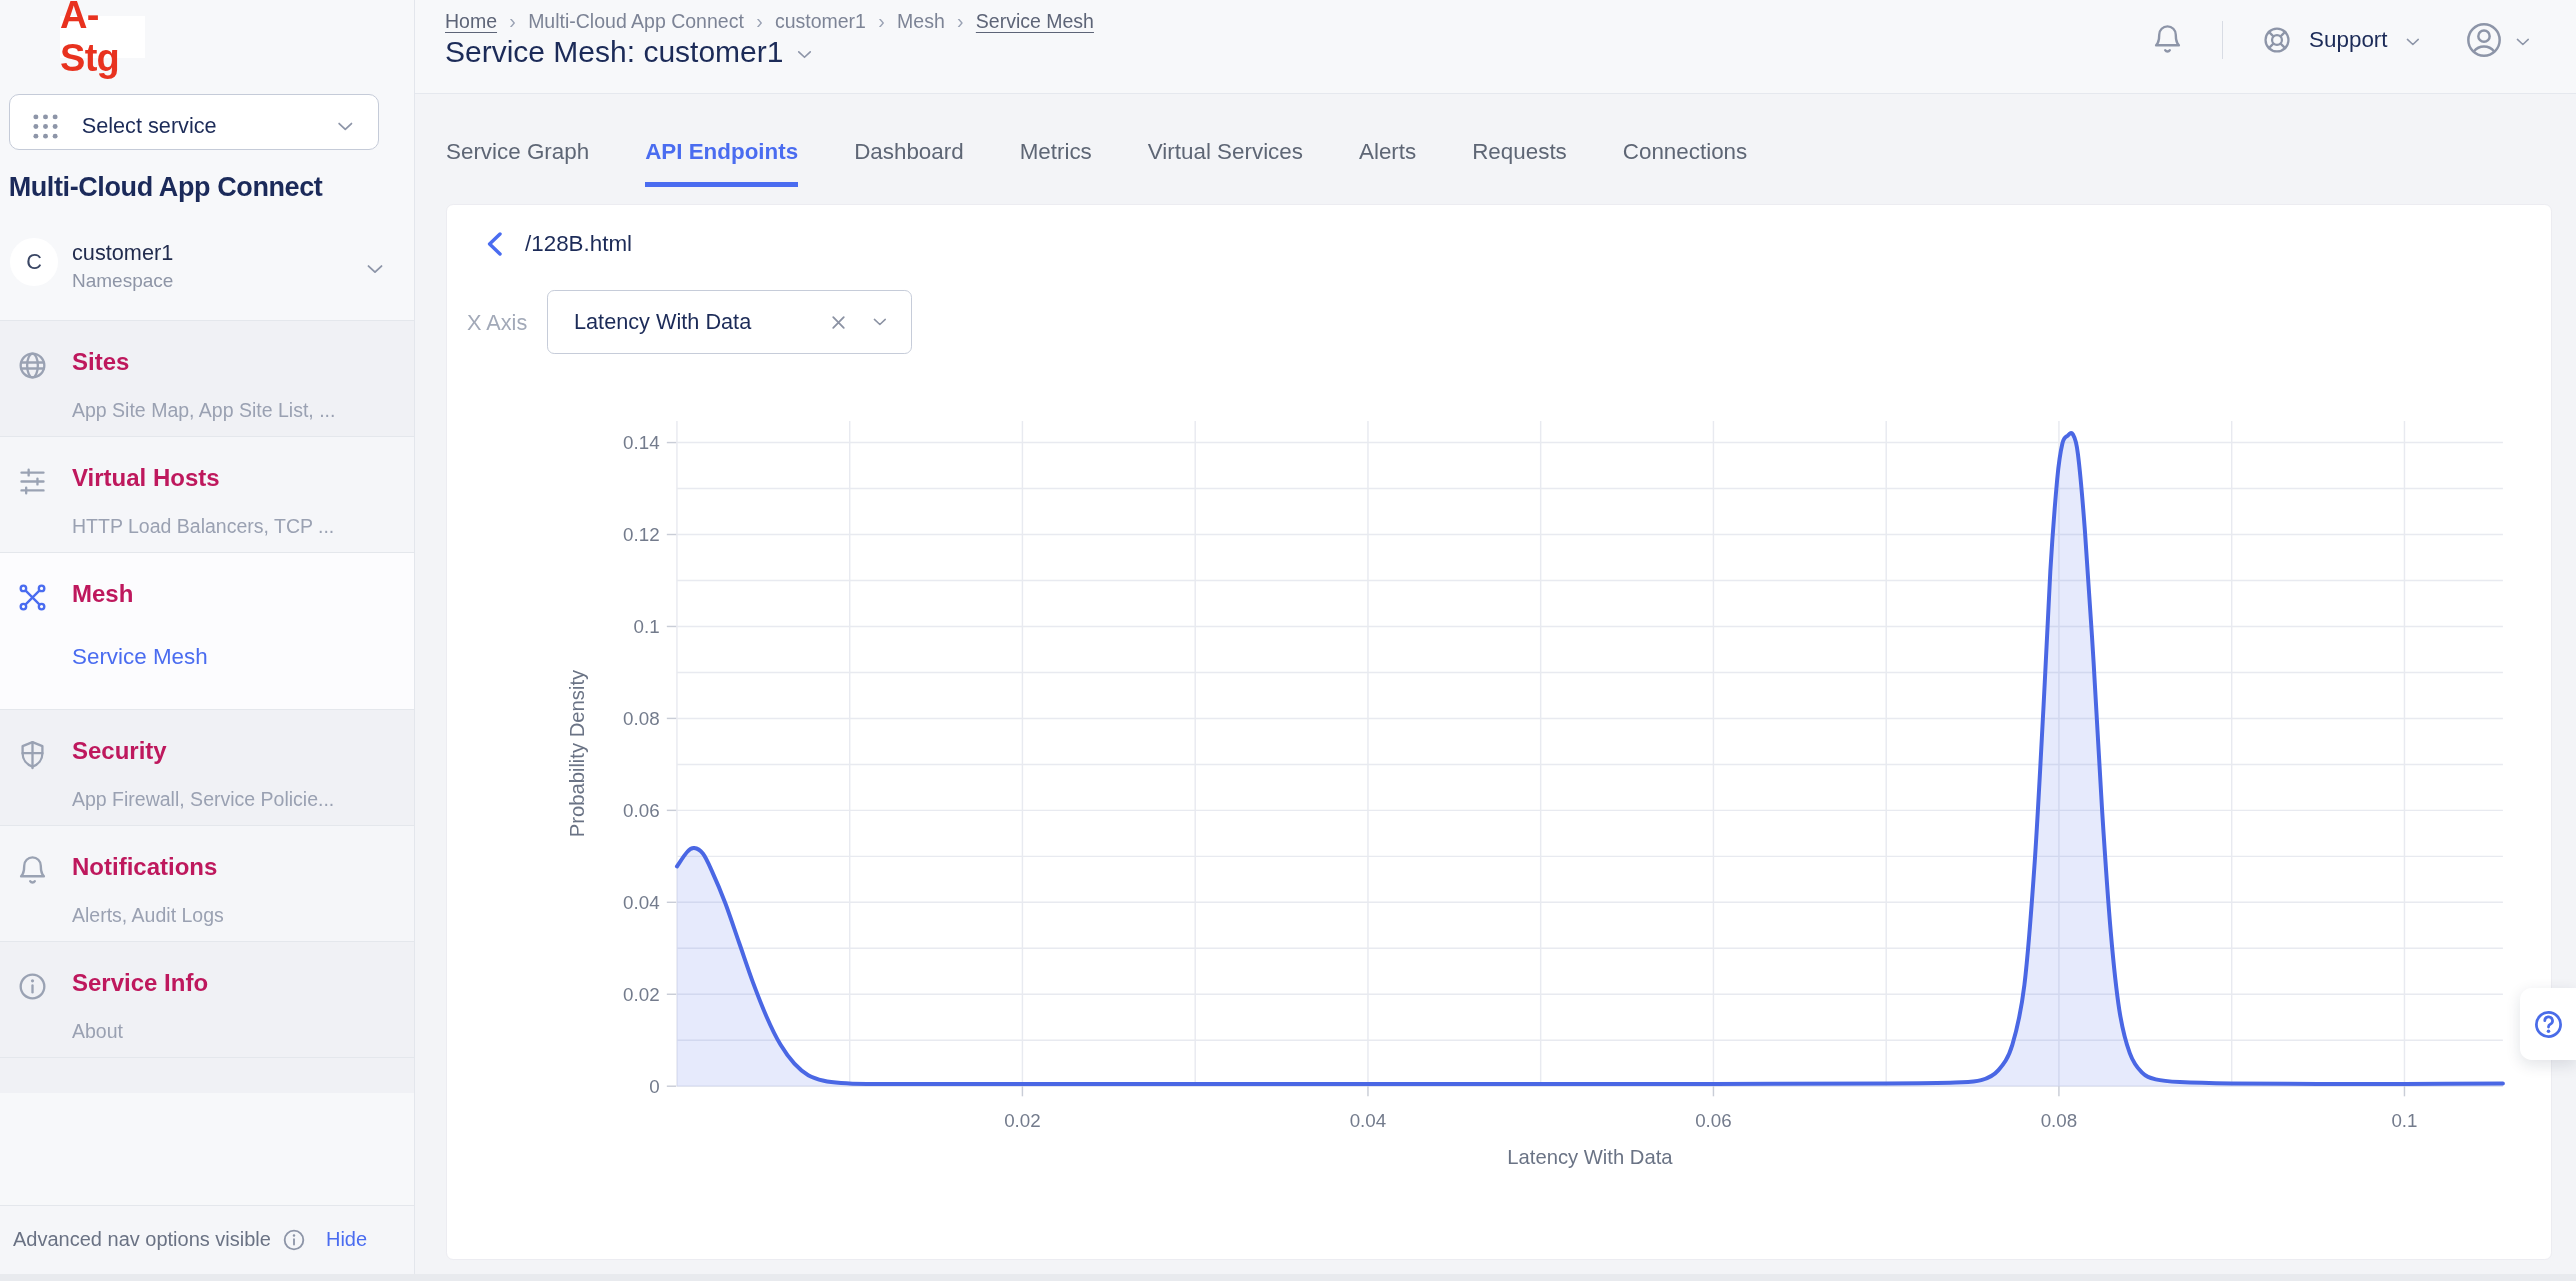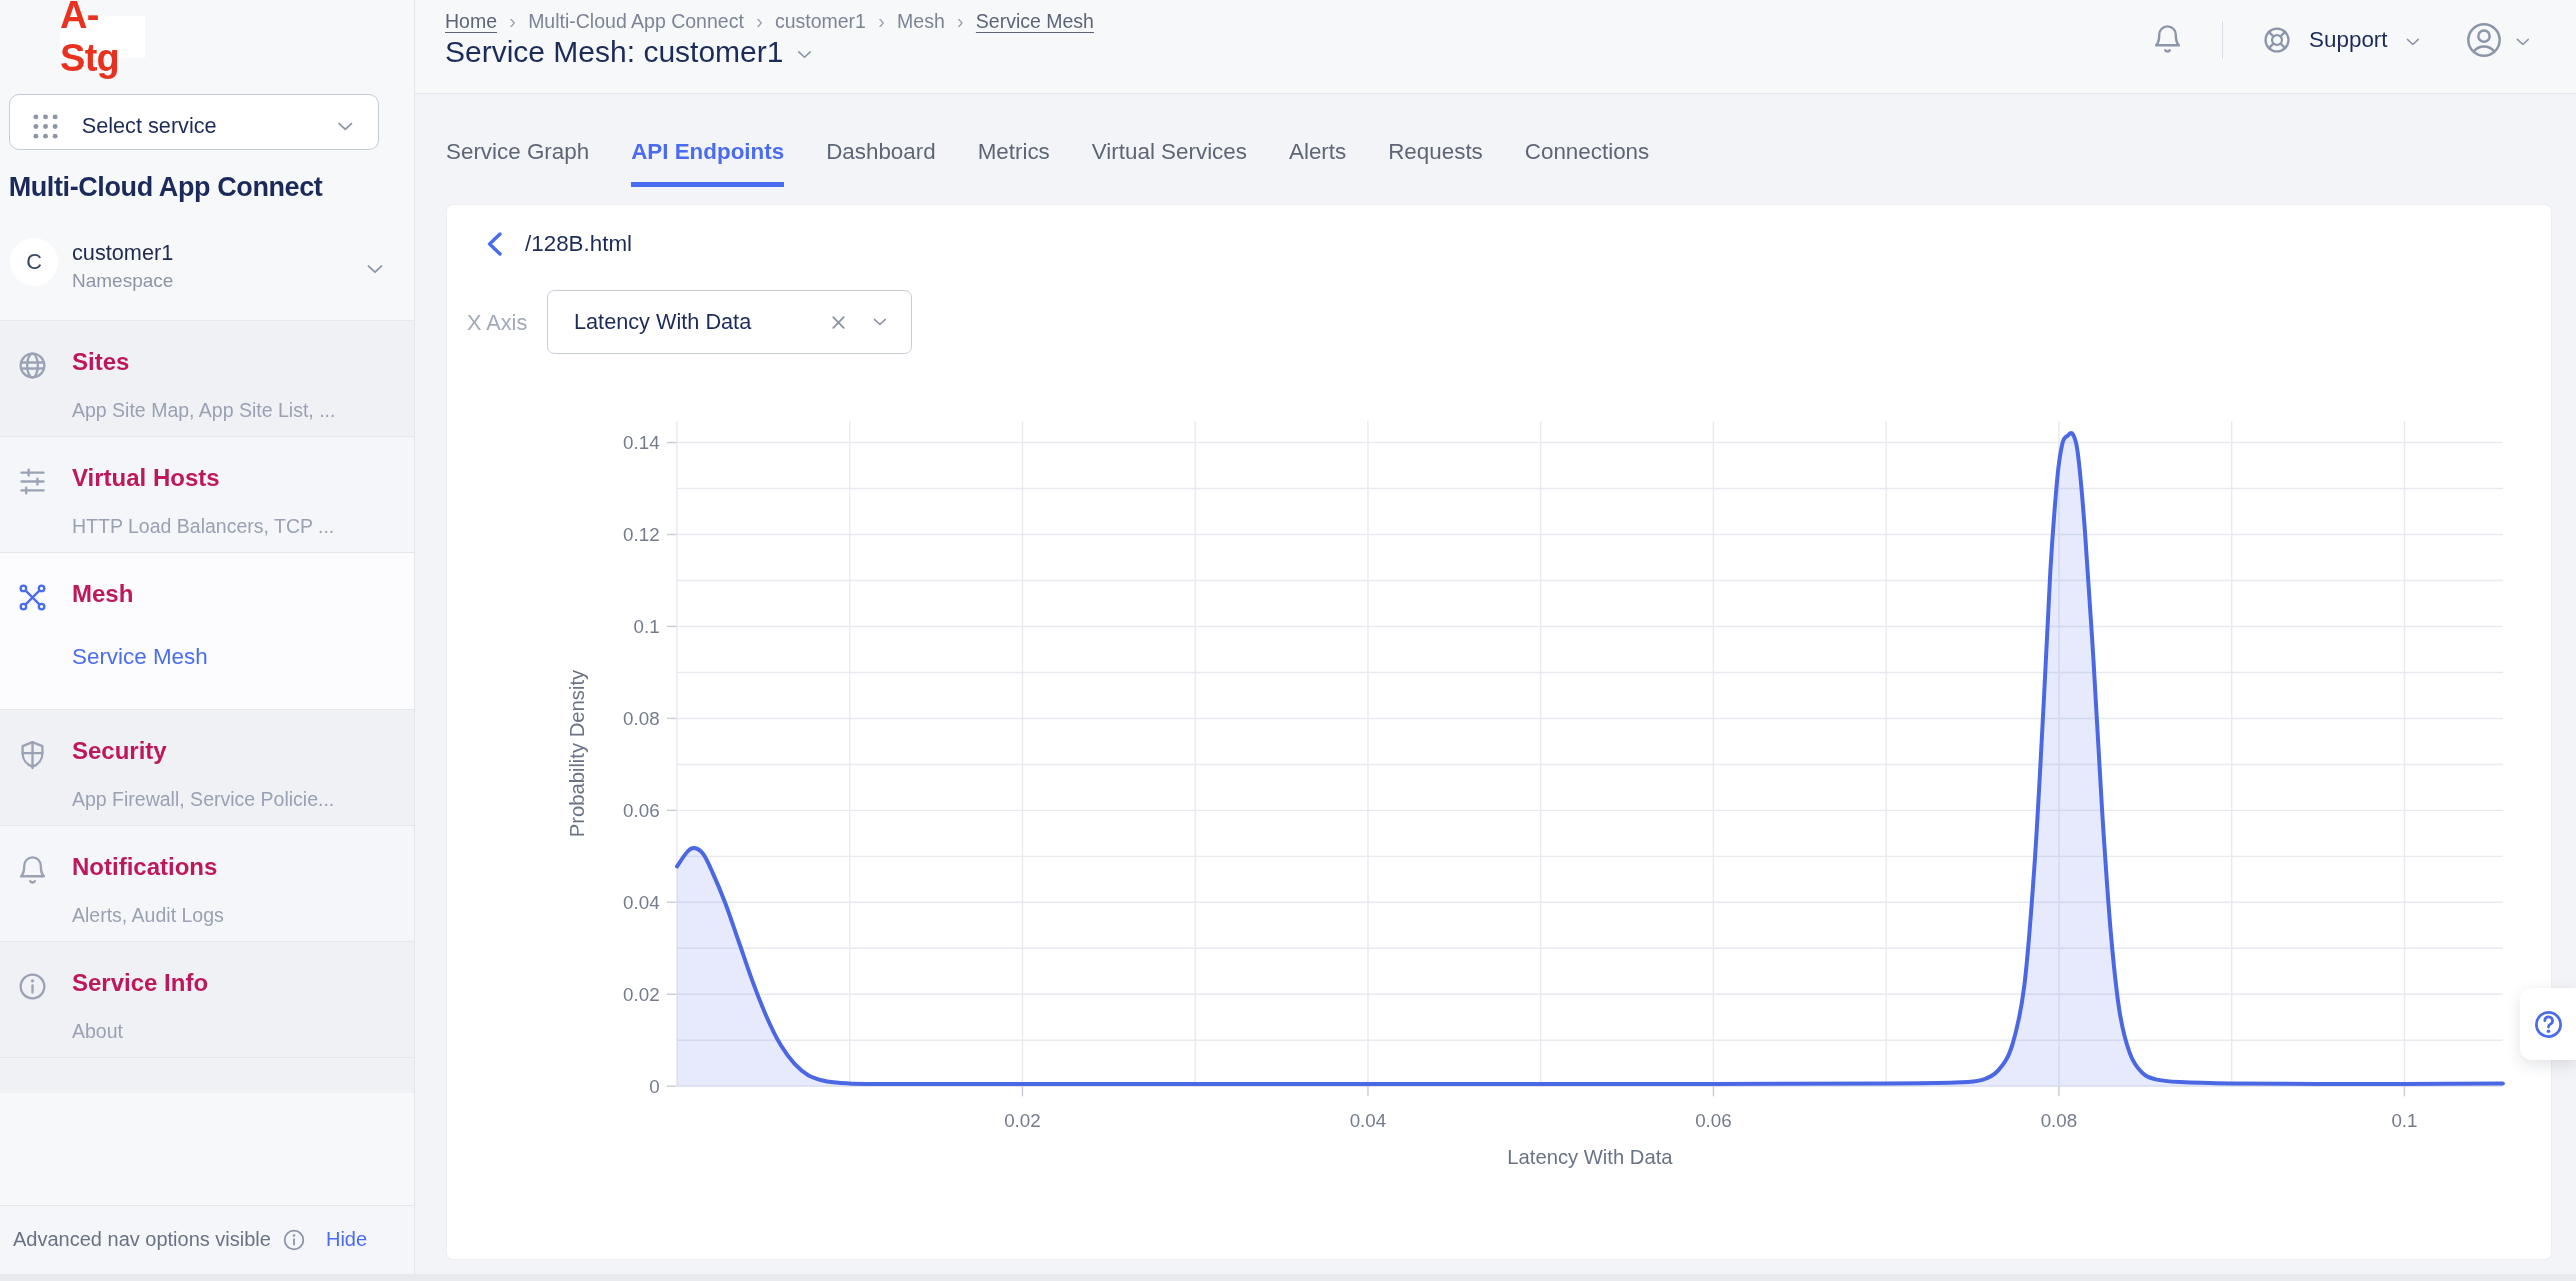--- a/index.html
+++ b/index.html
@@ -53,21 +53,21 @@
   #topbar-divider{width:1.4px;height:38px;background:#d8dce4;margin:0 38px;}
   #support-btn{display:flex;align-items:center;cursor:pointer;}
   #support-btn .buoy{width:32px;height:32px;color:#8d95a8;}
   #support-label{font-size:22.4px;color:#1c2b58;margin-left:16px;}
   #support-btn .chev{width:21.7px;height:21.7px;color:#8d95a8;margin-left:14.4px;margin-top:4.3px;}
   #account-btn{display:flex;align-items:center;margin-left:40px;cursor:pointer;}
   #account-btn .avatar{width:40px;height:40px;color:#8d95a8;}
   #account-btn .chev{width:21.7px;height:21.7px;color:#8d95a8;margin-left:8.7px;margin-top:4.3px;}
 
   
-  #tabs{position:absolute;left:446px;top:139px;display:flex;gap:42px;align-items:flex-start;}
+  #tabs{position:absolute;left:446px;top:139px;display:flex;gap:56px;align-items:flex-start;}
   .tab{font-size:22.4px;color:#5e6675;padding-bottom:17.3px;cursor:pointer;white-space:nowrap;}
   .tab.active{color:#4a6cf0;font-weight:700;border-bottom:5px solid #4a6cf0;}
 
   
   #card{position:absolute;left:446px;top:204px;width:2106px;height:1056px;background:#ffffff;border:0.7px solid #ececf1;border-radius:7.2px;box-sizing:border-box;}
   #back-btn{position:absolute;left:33px;top:23px;width:32px;height:32px;color:#4a6cf0;cursor:pointer;}
   #endpoint-title{position:absolute;left:78px;top:26px;font-size:22.4px;font-weight:500;color:#1c2b58;}
   #xaxis-label{position:absolute;left:20px;top:105px;font-size:21.7px;color:#a2a9b8;}
   #xaxis-select{position:absolute;left:100px;top:85px;width:365px;height:64px;background:#ffffff;border:1.4px solid #c6ccd9;border-radius:7.2px;box-sizing:border-box;display:flex;align-items:center;padding:0 20px 0 26px;cursor:pointer;}
   #xaxis-value{flex:1;font-size:21.7px;color:#1c2b58;}

